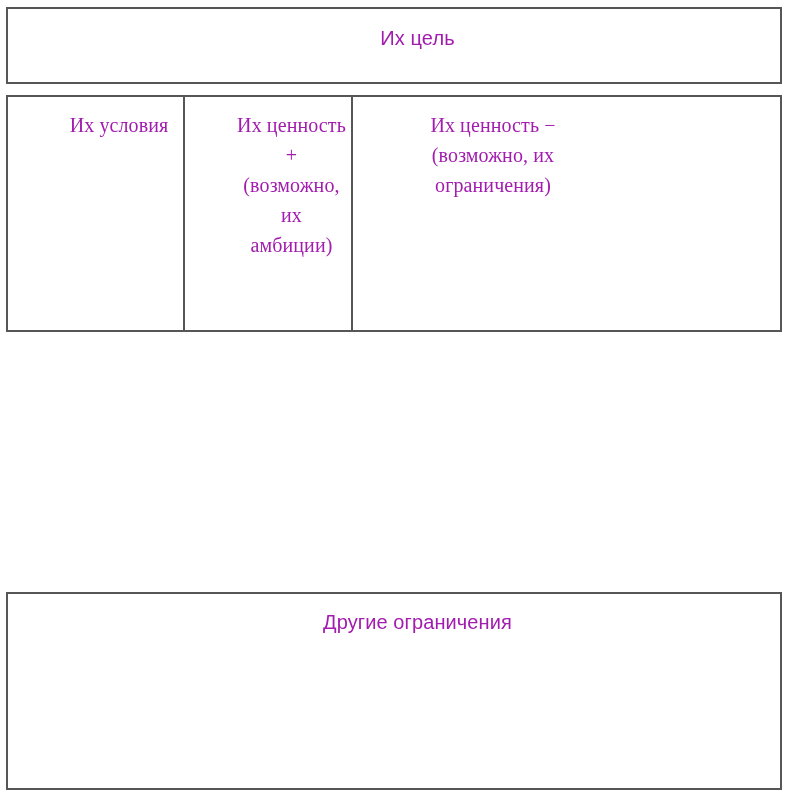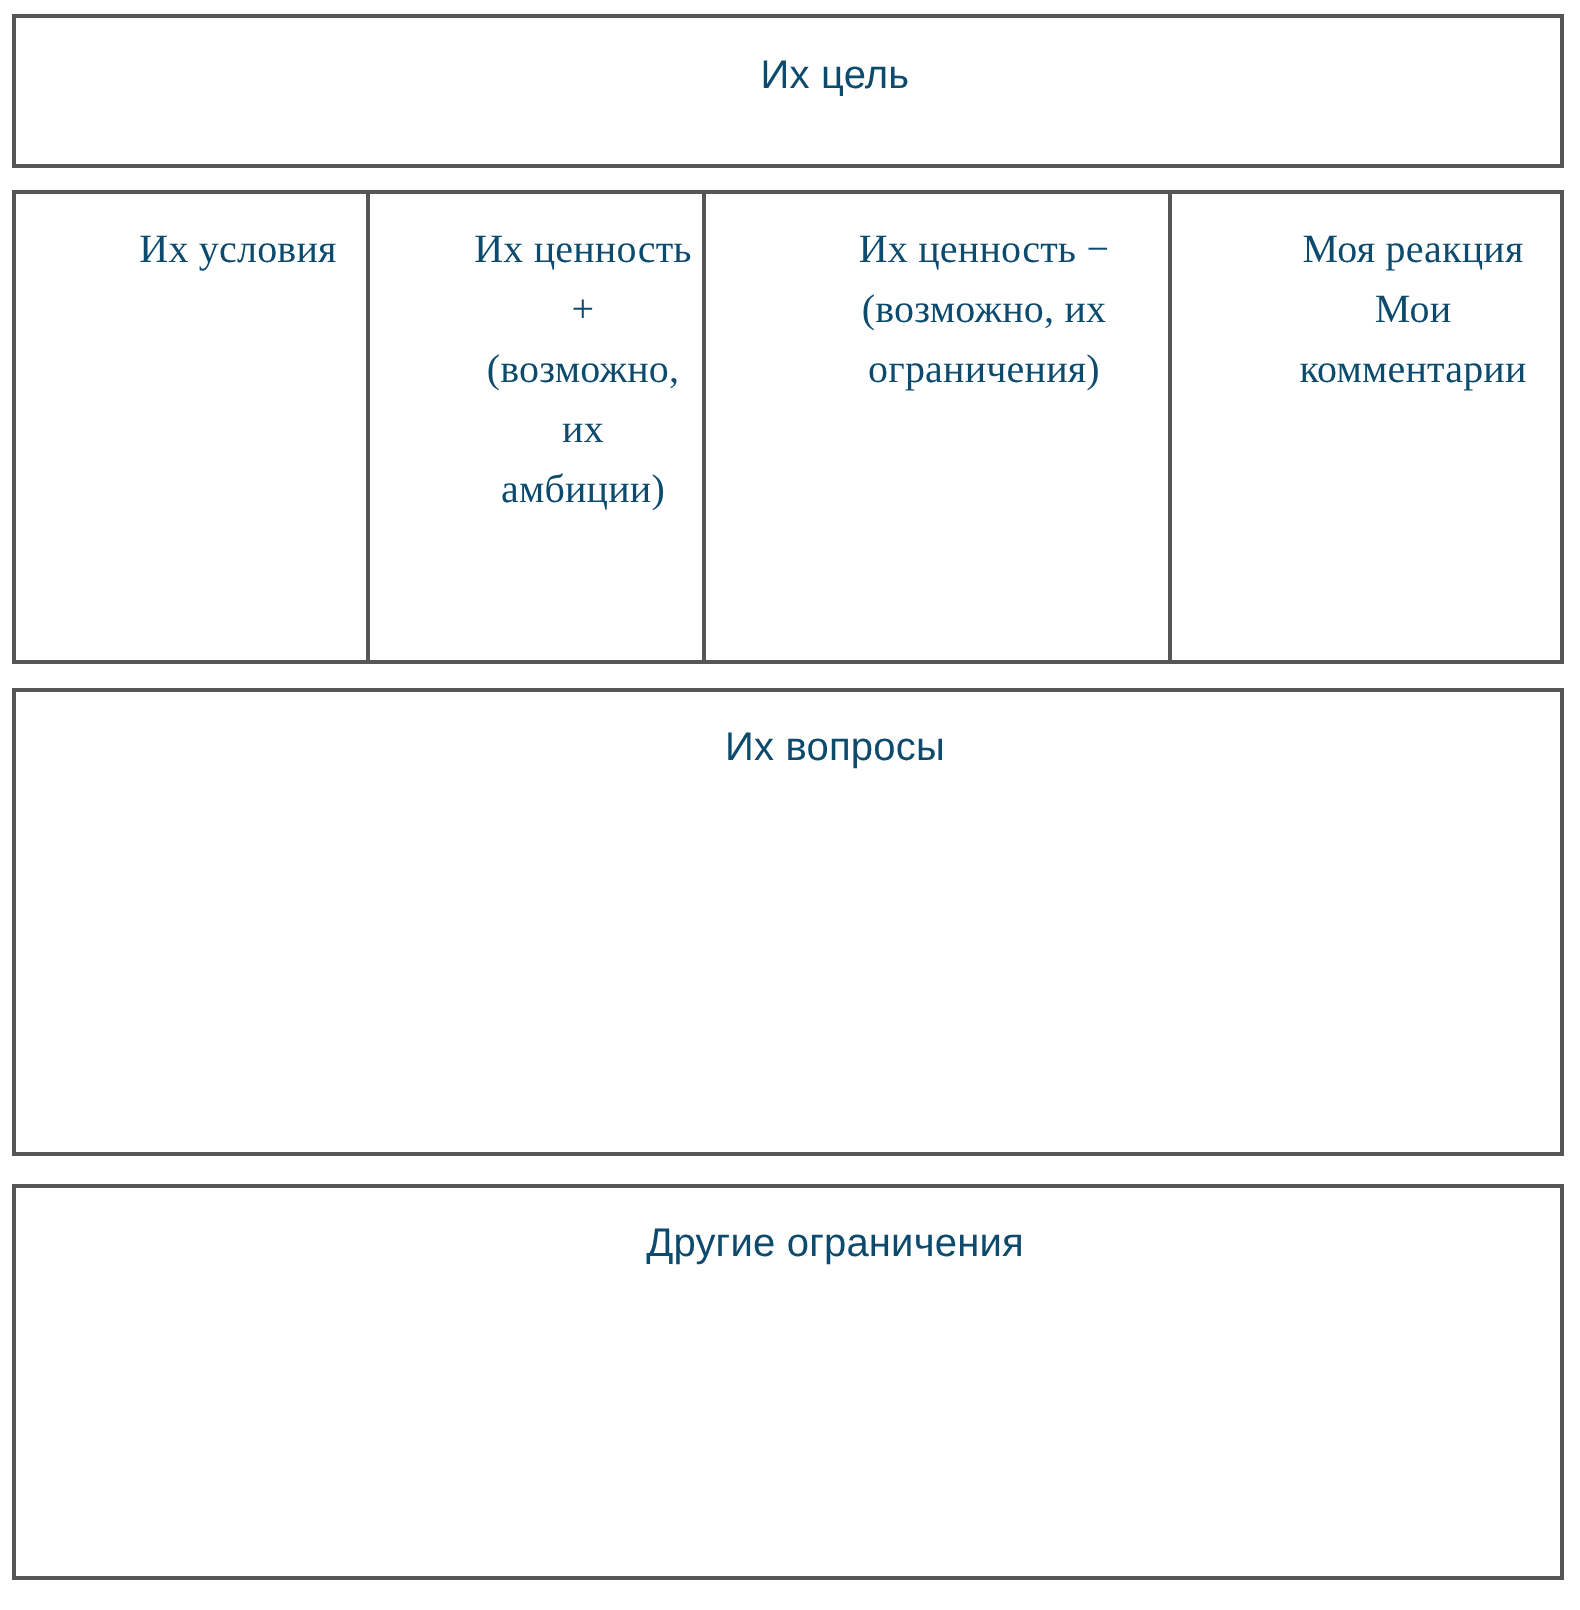--- a/index.html
+++ b/index.html
@@ -28,21 +28,21 @@
     box-sizing: border-box;
     border: 2px solid #565656;
     background: #ffffff;
   }
 
   .box-label {
     display: block;
     text-align: center;
     font-size: 20px;
     line-height: 30px;
-    color: #0c4a6e;
+    color: #a21caf;
     letter-spacing: 0.1px;
     white-space: pre-line;
     margin-left: 47px;
   }
 
   
   #goal-box {
     left: 6px;
     top: 7px;
     width: 776px;
@@ -123,28 +123,21 @@
 (возможно, их
 амбиции)</span>
     </div>
 
     <div class="col col-3">
       <span class="box-label">Их ценность −
 (возможно, их
 ограничения)</span>
     </div>
 
-    <div class="col col-4">
-      <span class="box-label">Моя реакция
-Мои комментарии</span>
-    </div>
 
   </div>
 
-  <div class="box" id="questions-box">
-    <span class="box-label">Их вопросы</span>
-  </div>
 
   <div class="box" id="other-comments-box">
     <span class="box-label">Другие ограничения</span>
   </div>
 
 </div>
 
 </body></html>

